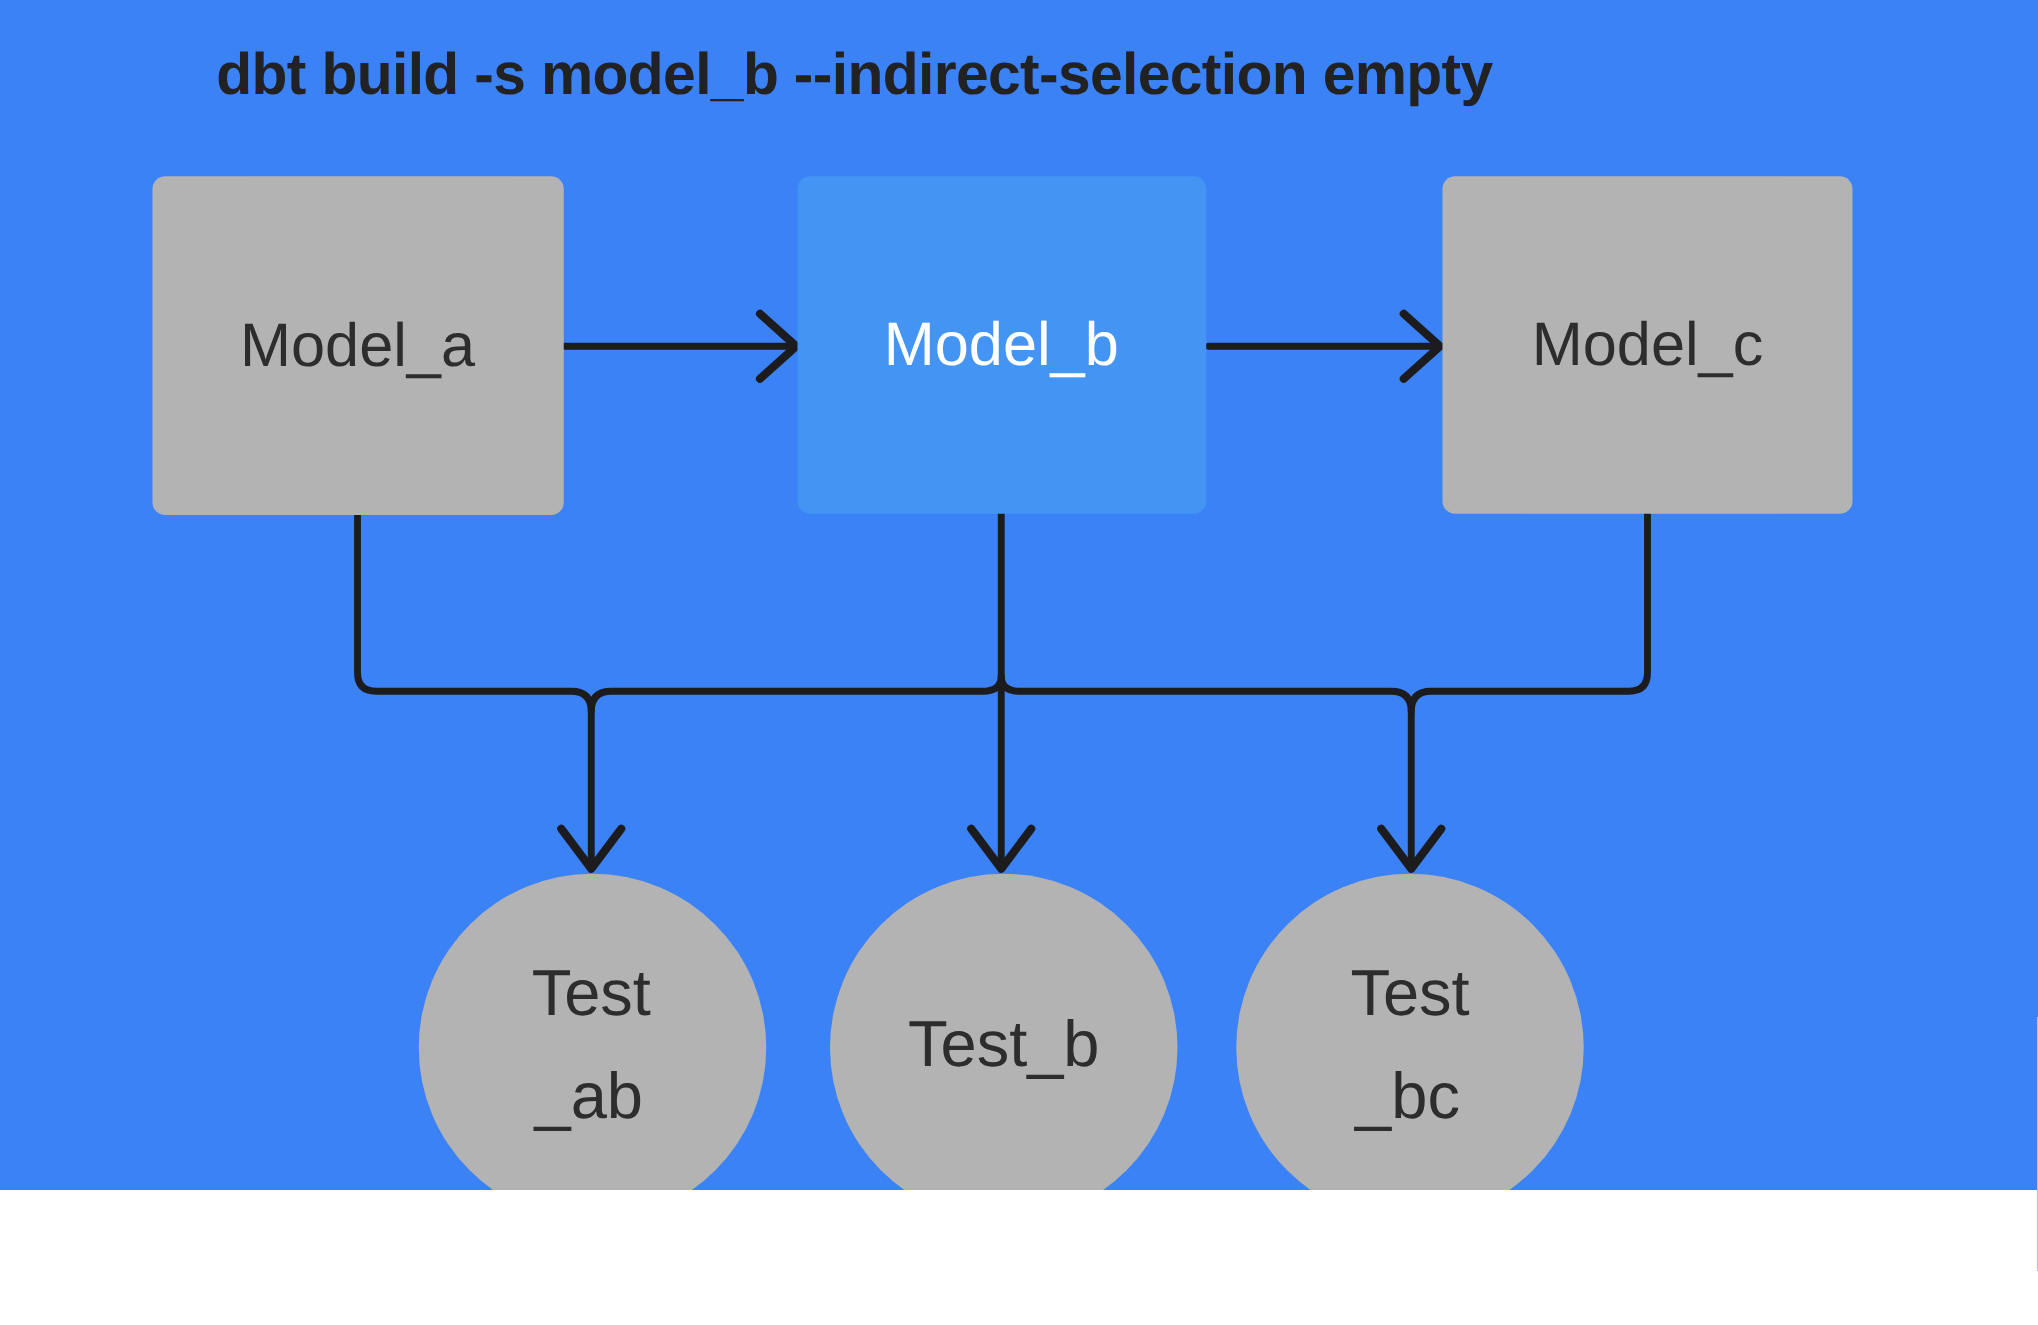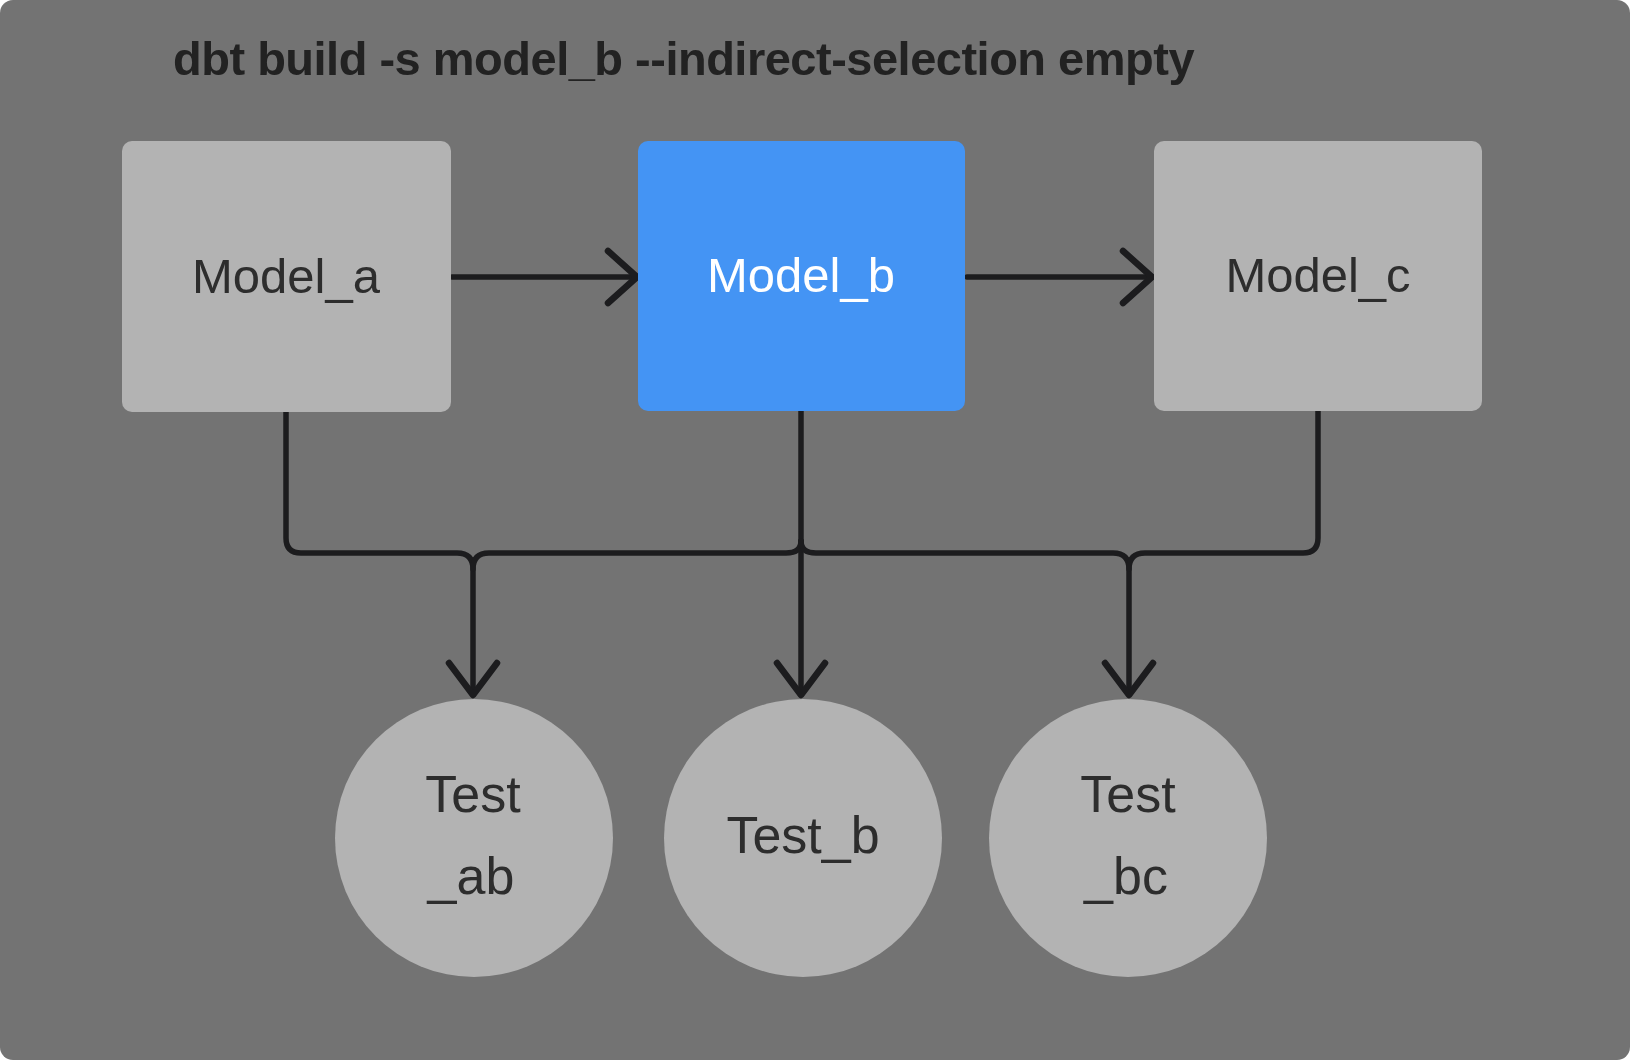--- a/index.html
+++ b/index.html
@@ -1,23 +1,22 @@
 <!DOCTYPE html>
 <html><head>
 <meta charset="utf-8">
 <style>
   html, body { margin: 0; padding: 0; background: #ffffff; }
   .canvas {
     position: relative;
     width: 1630px;
-    height: 1060px;
-    background: #737373;
+    height: 952px;
+    background: #3b82f6;
     overflow: hidden;
     font-family: "Liberation Sans", "DejaVu Sans", sans-serif;
-    border-radius: 13px;
   }
   svg { display: block; }
   .title-text {
     font-family: "Liberation Sans", "DejaVu Sans", sans-serif;
     font-size: 47px;
     font-weight: 600;
     letter-spacing: -0.5px;
     fill: #222222;
   }
   .node-label {

